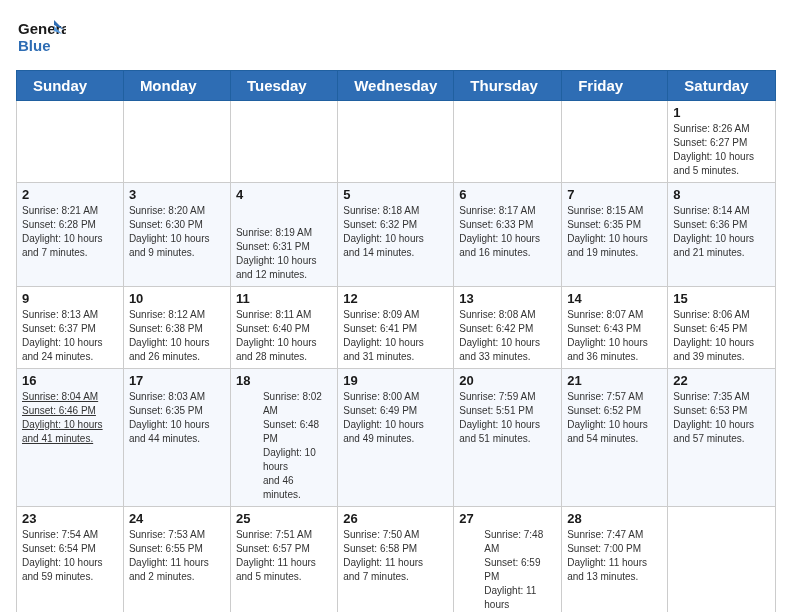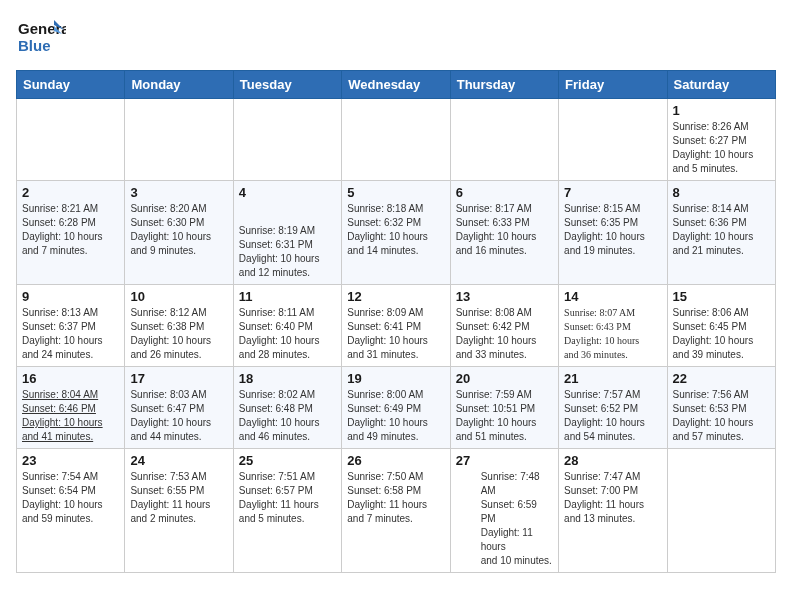--- a/index.html
+++ b/index.html
@@ -35,22 +35,22 @@
     }
     .calendar {
       width: 100%;
       border-collapse: collapse;
       border: 1px solid #ccc;
     }
     .calendar th {
       background-color: #2e6db4;
       color: #fff;
       text-align: left;
-      padding: 6px 6px;
-      font-size: 13px;
+      padding: 6px 16px;
+      font-size: 15px;
       border: 1px solid #2060a0;
     }
     .calendar td {
       vertical-align: top;
       border: 1px solid #ccc;
       padding: 4px 5px;
       width: calc(100% / 7);
       min-height: 80px;
       font-size: 10.5px;
       color: #333;
@@ -206,21 +206,21 @@
         </td>
         <td>
           <span class="day-number">13</span>
           <div class="day-info" style="white-space: pre-line;">Sunrise: 8:08 AM
 Sunset: 6:42 PM
 Daylight: 10 hours
 and 33 minutes.</div>
         </td>
         <td>
           <span class="day-number">14</span>
-          <div class="day-info" style="white-space: pre-line; font-family: Liberation Serif, serif;">Sunrise: 8:07 AM
+          <div class="day-info" style="white-space: pre-line;">Sunrise: 8:07 AM
 Sunset: 6:43 PM
 Daylight: 10 hours
 and 36 minutes.</div>
         </td>
         <td>
           <span class="day-number">15</span>
           <div class="day-info" style="white-space: pre-line;">Sunrise: 8:06 AM
 Sunset: 6:45 PM
 Daylight: 10 hours
 and 39 minutes.</div>
@@ -230,55 +230,55 @@
         <td>
           <span class="day-number">16</span>
           <div class="day-info" style="white-space: pre-line; text-decoration: underline;">Sunrise: 8:04 AM
 Sunset: 6:46 PM
 Daylight: 10 hours
 and 41 minutes.</div>
         </td>
         <td>
           <span class="day-number">17</span>
           <div class="day-info" style="white-space: pre-line;">Sunrise: 8:03 AM
-Sunset: 6:47 PM
+Sunset: 6:35 PM
 Daylight: 10 hours
 and 44 minutes.</div>
         </td>
         <td>
           <span class="day-number">18</span>
-          <div class="day-info" style="white-space: pre-line;">Sunrise: 8:02 AM
+          <div class="day-info" style="white-space: pre-line; margin-left: 27px;">Sunrise: 8:02 AM
 Sunset: 6:48 PM
 Daylight: 10 hours
 and 46 minutes.</div>
         </td>
         <td>
           <span class="day-number">19</span>
           <div class="day-info" style="white-space: pre-line;">Sunrise: 8:00 AM
 Sunset: 6:49 PM
 Daylight: 10 hours
 and 49 minutes.</div>
         </td>
         <td>
           <span class="day-number">20</span>
           <div class="day-info" style="white-space: pre-line;">Sunrise: 7:59 AM
-Sunset: 10:51 PM
+Sunset: 5:51 PM
 Daylight: 10 hours
 and 51 minutes.</div>
         </td>
         <td>
           <span class="day-number">21</span>
           <div class="day-info" style="white-space: pre-line;">Sunrise: 7:57 AM
 Sunset: 6:52 PM
 Daylight: 10 hours
 and 54 minutes.</div>
         </td>
         <td>
           <span class="day-number">22</span>
-          <div class="day-info" style="white-space: pre-line;">Sunrise: 7:56 AM
+          <div class="day-info" style="white-space: pre-line;">Sunrise: 7:35 AM
 Sunset: 6:53 PM
 Daylight: 10 hours
 and 57 minutes.</div>
         </td>
       </tr>
       <tr class="row-odd">
         <td>
           <span class="day-number">23</span>
           <div class="day-info" style="white-space: pre-line;">Sunrise: 7:54 AM
 Sunset: 6:54 PM

